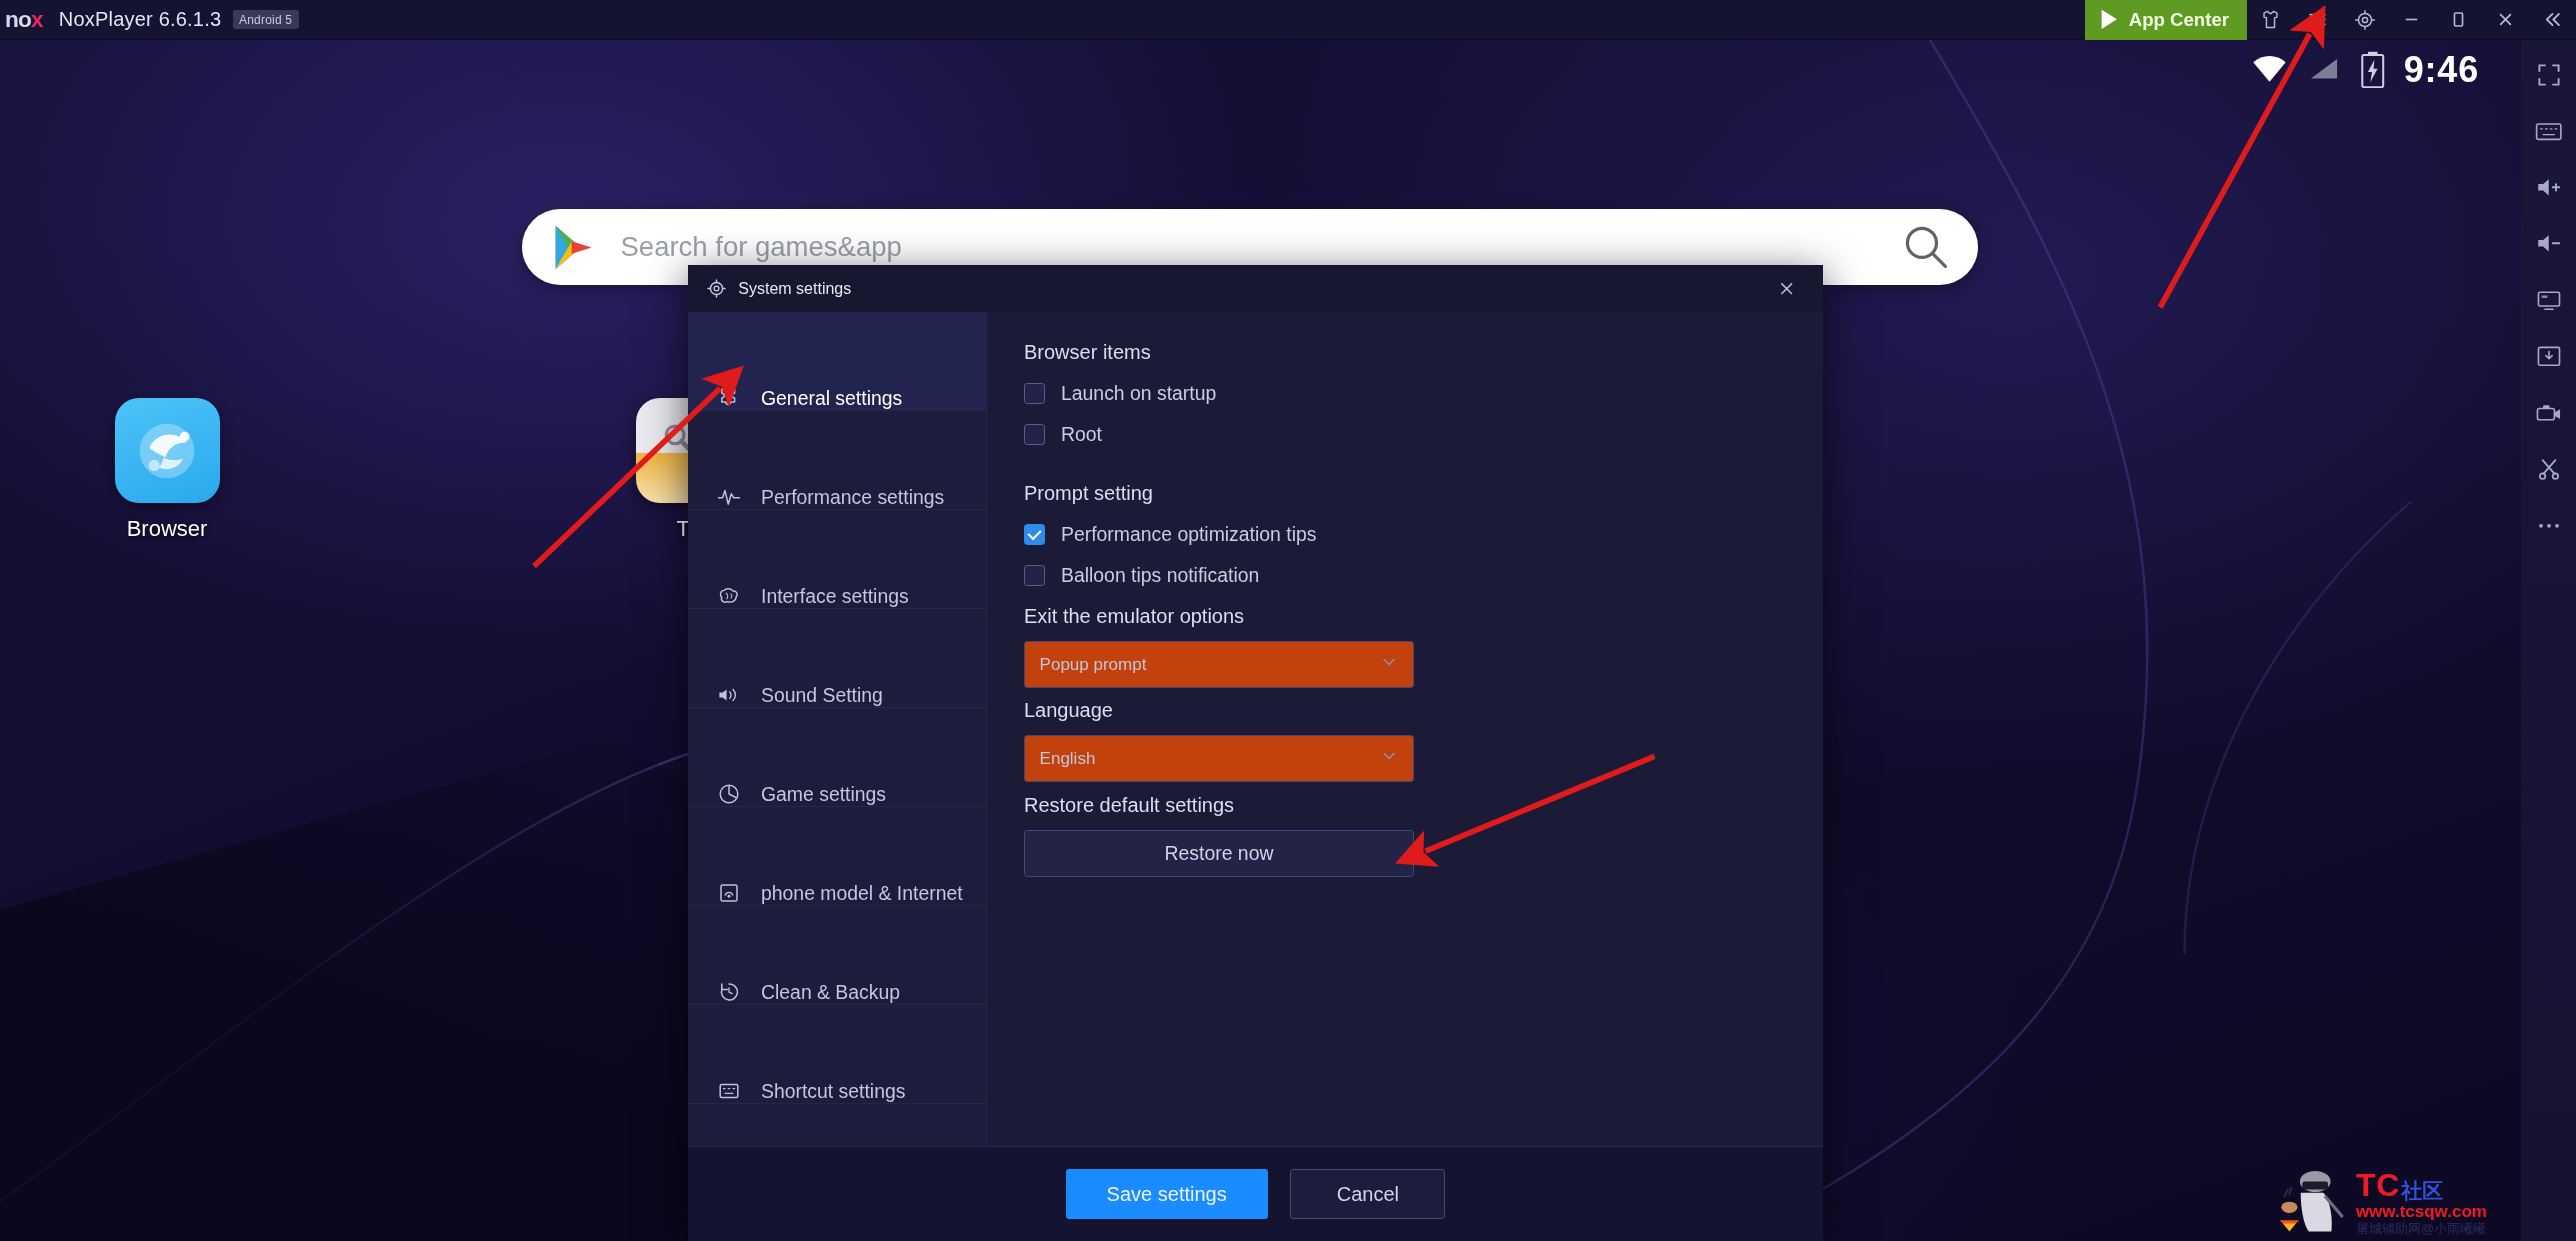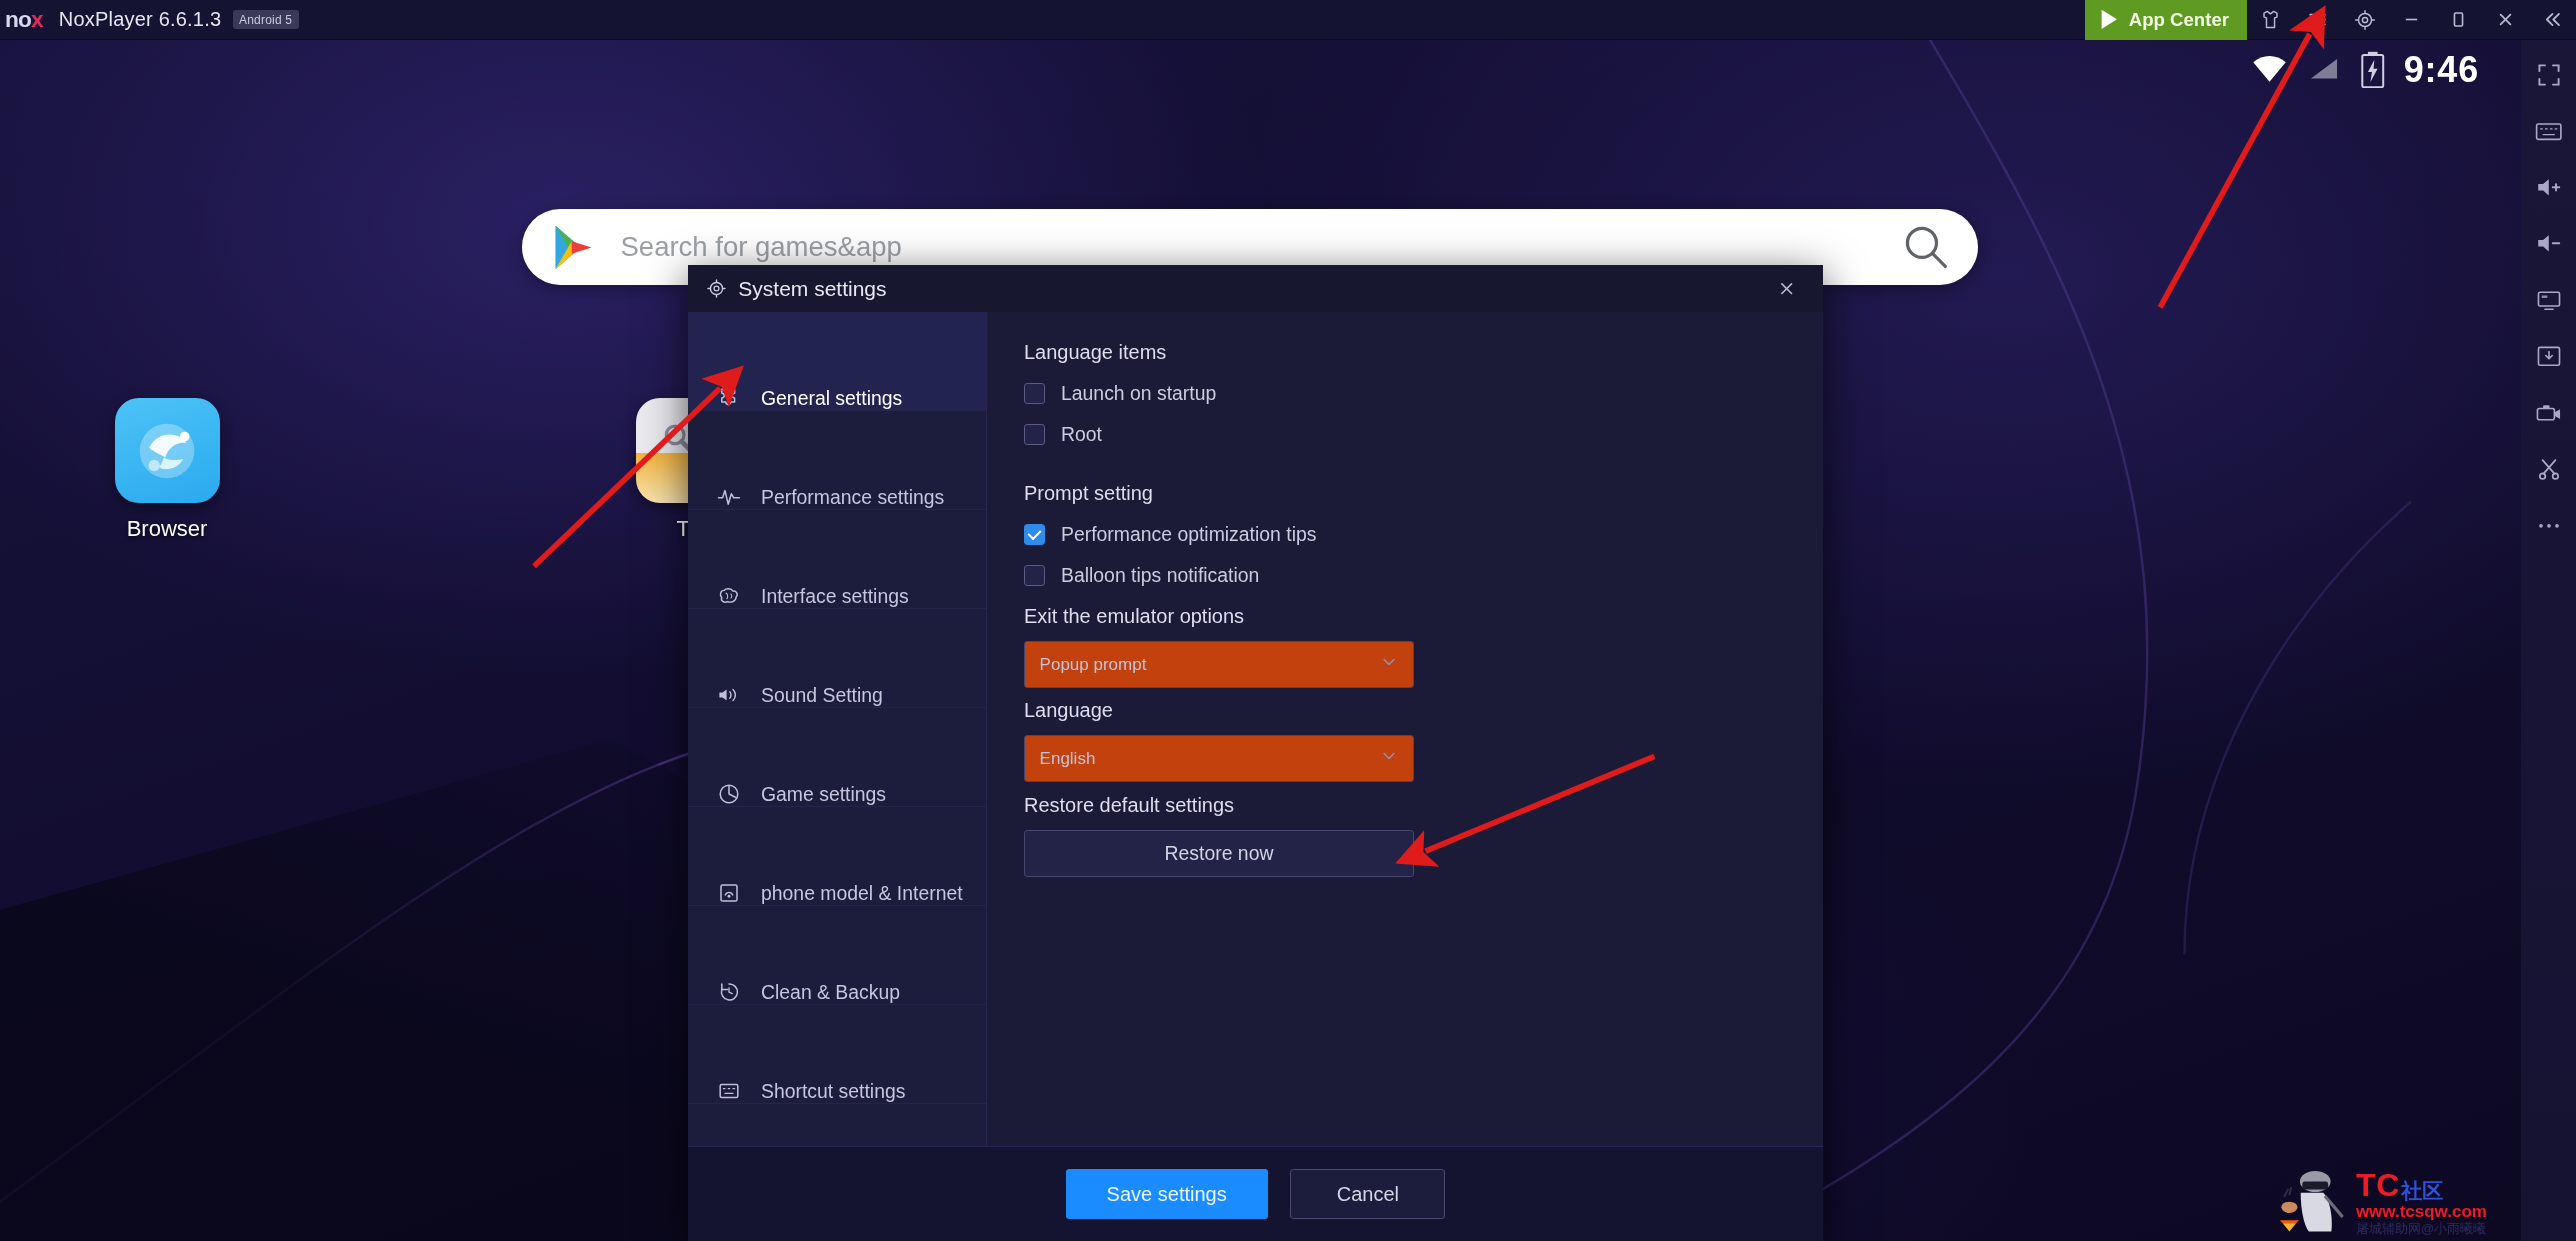--- a/index.html
+++ b/index.html
@@ -110,21 +110,21 @@
   
   .dialog {
     position: absolute; left: 688px; top: 265px; width: 1135px; height: 976px;
     background: #1b1b38; box-shadow: 0 9.7px 40px rgba(0,0,0,.65);
     display: flex; flex-direction: column; overflow: hidden;
   }
   .dlg-header {
     height: 47px; display: flex; align-items: center; padding: 0 18px;
     background: #17172f; flex: 0 0 auto;
   }
-  .dlg-title { margin-left: 11.3px; color: #e8e8f5; font-size: 21px; }
+  .dlg-title { margin-left: 11.3px; color: #e8e8f5; font-size: 16px; }
   .dlg-close {
     margin-left: auto; width: 36px; height: 36px; display: flex;
     align-items: center; justify-content: center; color: #b7b7cd;
   }
 
   .dlg-body { flex: 1 1 auto; display: flex; min-height: 0; }
 
   
   .sidebar {
     width: 299px; flex: 0 0 299px; background: #1c1c3c;
@@ -533,21 +533,21 @@
                   <line x1="10" y1="18" x2="20" y2="18"></line>
               </g>
             </svg>
           </span>
           <span class="slabel">Shortcut settings</span>
         </div>
       </div>
 
       <div class="panel">
 
-        <div class="sec-title">Language items</div>
+        <div class="sec-title">Browser items</div>
 
         <div class="chk-row">
           <span class="chk"></span>
           <span class="chk-label">Launch on startup</span>
         </div>
 
         <div class="chk-row">
           <span class="chk"></span>
           <span class="chk-label">Root</span>
         </div>

